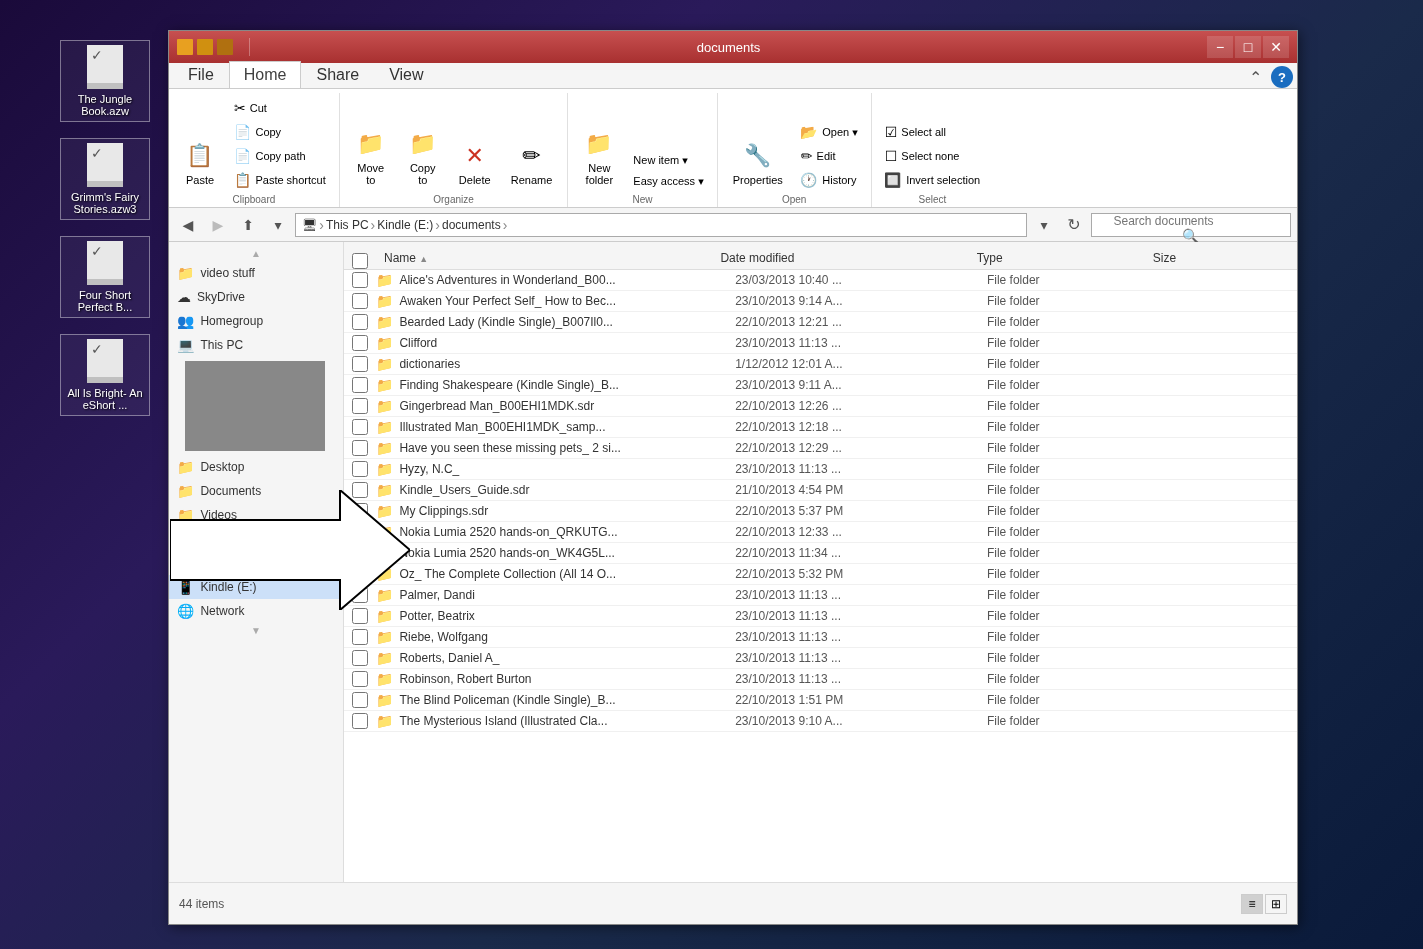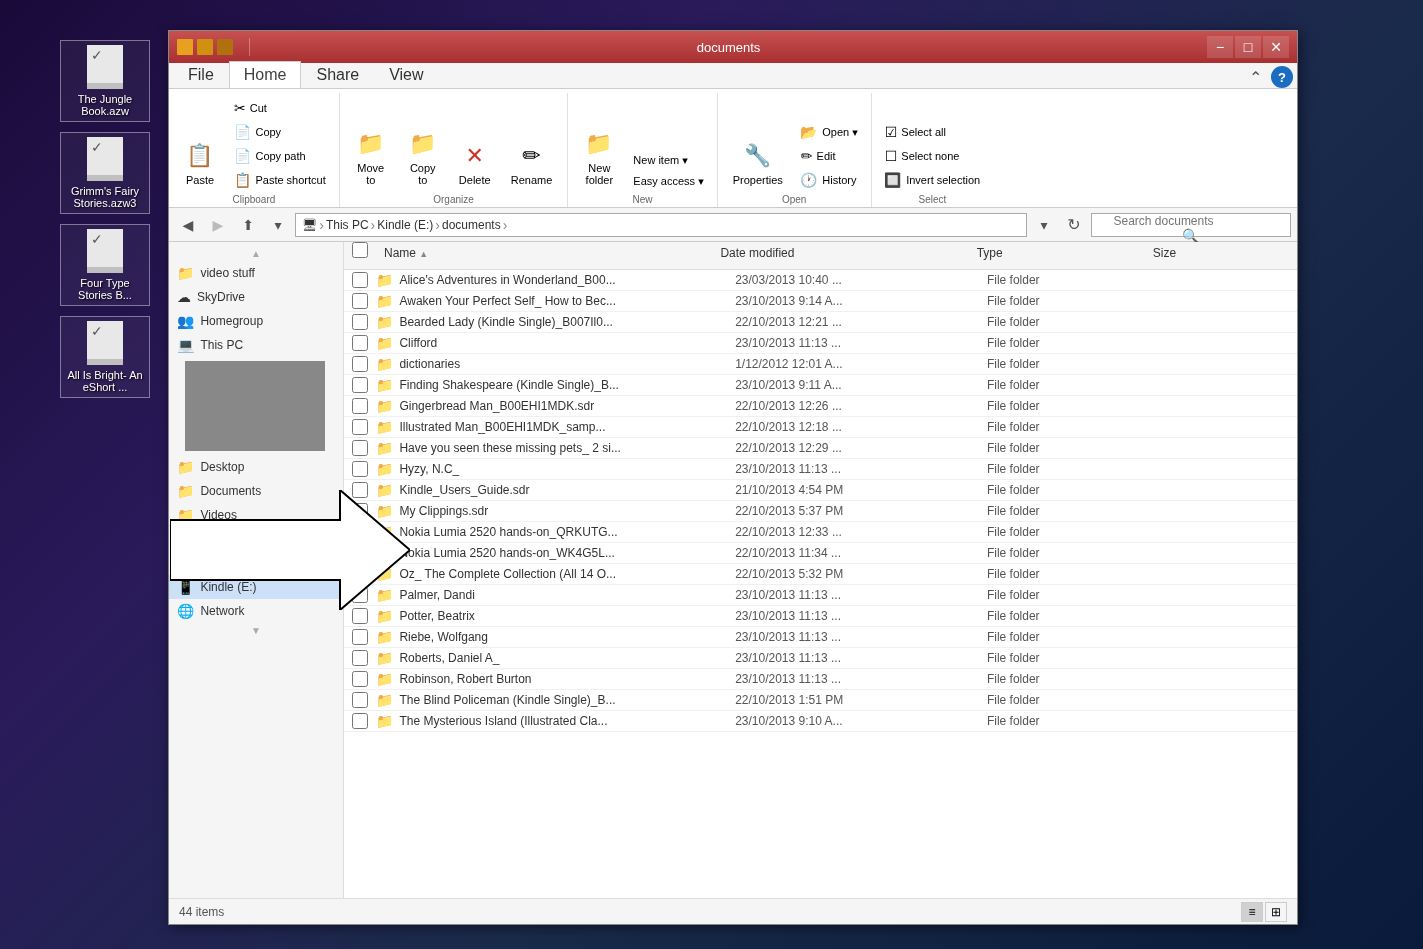--- a/index.html
+++ b/index.html
@@ -21,21 +21,21 @@
       background: linear-gradient(135deg, #1a0a3a 0%, #2a1a5a 30%, #1a2a4a 60%, #0a1a3a 100%);
     }
 
     
     .desktop-icons {
       position: absolute;
       top: 40px;
       left: 60px;
       display: flex;
       flex-direction: column;
-      gap: 10px;
+      gap: 16px;
     }
     .desktop-icon {
       width: 90px;
       display: flex;
       flex-direction: column;
       align-items: center;
       gap: 4px;
       padding: 4px;
       border: 1px solid rgba(255,255,255,0.4);
       background: rgba(255,255,255,0.05);
@@ -341,21 +341,21 @@
     
     .file-area {
       flex: 1;
       display: flex;
       flex-direction: column;
       overflow: hidden;
       background: white;
     }
     .file-header {
       display: flex;
-      align-items: flex-start;
+      align-items: flex-end;
       border-bottom: 1px solid #ddd;
       background: #f5f5f5;
       padding: 0 8px;
       height: 28px;
       flex-shrink: 0;
     }
     .file-header-checkbox {
       width: 16px; height: 16px;
       margin-right: 8px;
       flex-shrink: 0;
@@ -391,21 +391,21 @@
       flex-shrink: 0;
     }
     .file-icon { font-size: 14px; margin-right: 6px; flex-shrink: 0; color: #e8a020; }
     .file-name { flex: 2; min-width: 200px; overflow: hidden; text-overflow: ellipsis; white-space: nowrap; color: #333; }
     .file-date { flex: 1.5; min-width: 160px; color: #555; white-space: nowrap; }
     .file-type { flex: 1; min-width: 100px; color: #555; }
     .file-size { flex: 0.8; min-width: 80px; color: #555; }
 
     
     .status-bar {
-      height: 26px;
+      height: 42px;
       background: #f5f5f5;
       border-top: 1px solid #ddd;
       display: flex;
       align-items: center;
       padding: 0 10px;
       flex-shrink: 0;
       justify-content: space-between;
     }
     .status-text { font-size: 12px; color: #555; }
     .view-toggle { display: flex; gap: 2px; }
@@ -449,21 +449,21 @@
   <div class="desktop-icon">
     <div class="desktop-icon-img"></div>
     <div class="desktop-icon-label">The Jungle Book.azw</div>
   </div>
   <div class="desktop-icon">
     <div class="desktop-icon-img"></div>
     <div class="desktop-icon-label">Grimm's Fairy Stories.azw3</div>
   </div>
   <div class="desktop-icon">
     <div class="desktop-icon-img"></div>
-    <div class="desktop-icon-label">Four Type Stories B...</div>
+    <div class="desktop-icon-label">Four Short Perfect B...</div>
   </div>
   <div class="desktop-icon">
     <div class="desktop-icon-img"></div>
     <div class="desktop-icon-label">All Is Bright- An eShort ...</div>
   </div>
 </div>
 
 <svg class="big-arrow" viewBox="0 0 240 120" xmlns="http://www.w3.org/2000/svg">
   <polygon points="0,30 170,30 170,0 240,60 170,120 170,90 0,90" fill="white" stroke="black" stroke-width="2"></polygon>
 </svg>

